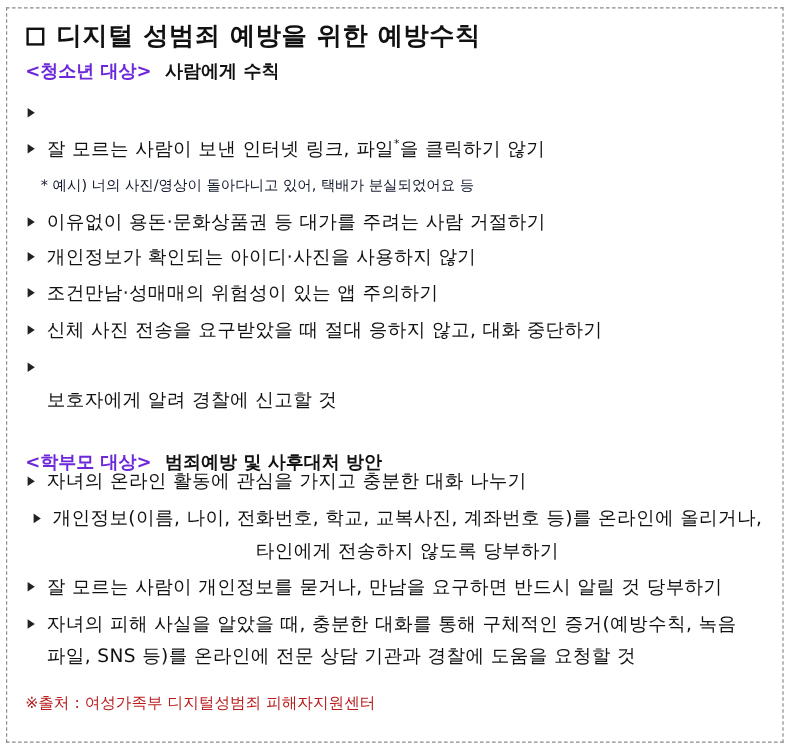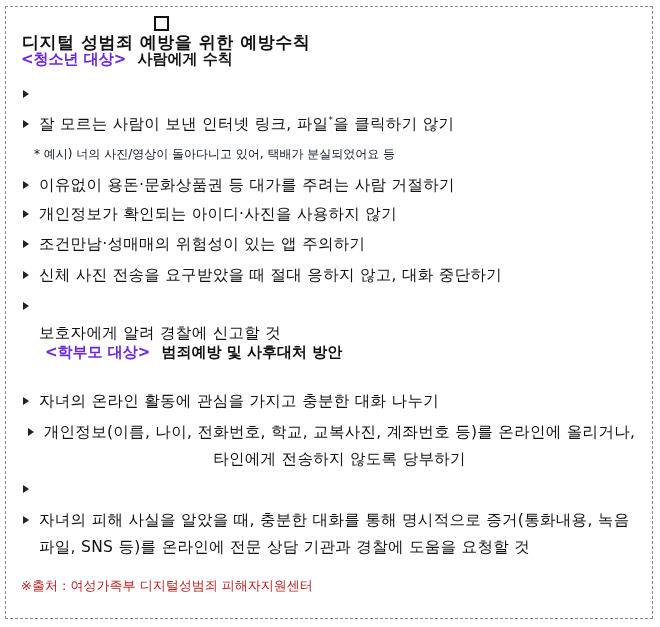--- a/index.html
+++ b/index.html
@@ -22,28 +22,27 @@
       width: 648px;
       height: 613px;
       border: 1px dashed #8a8a8a;
       box-sizing: border-box;
       background: #ffffff;
     }
     .title {
       position: absolute;
       left: 22px;
       top: 16px;
-      font-size: 17px;
+      font-size: 21px;
       font-weight: bold;
       letter-spacing: 0.5px;
       white-space: nowrap;
       color: #111111;
       display: flex;
       align-items: center;
-      flex-direction: column;
     }
     .title .box-icon {
       display: inline-block;
       width: 15px;
       height: 15px;
       border: 2px solid #111111;
       margin-right: 10px;
       box-sizing: border-box;
     }
     .section-head {
@@ -146,36 +145,36 @@
 
 <div class="item" style="top:262px;">
   <span class="bullet"></span><span>신체 사진 전송을 요구받았을 때 절대 응하지 않고, 대화 중단하기</span>
 </div>
 
 <div class="item" style="top:293px;">
   <span class="bullet"></span>
   <span class="cont">보호자에게 알려 경찰에 신고할 것</span>
 </div>
 
-<div class="section-head" style="top:343px;margin-left:24px;">
+<div class="section-head" style="top:376px;">
   <span class="tag">&lt;학부모 대상&gt;</span>
   <span class="rest">범죄예방 및 사후대처 방안</span>
 </div>
 
 <div class="item" style="top:388px;">
   <span class="bullet"></span><span>자녀의 온라인 활동에 관심을 가지고 충분한 대화 나누기</span>
 </div>
 
 <div class="item" style="top:419px;text-align:center;">
   <span class="bullet"></span><span>개인정보(이름, 나이, 전화번호, 학교, 교복사진, 계좌번호 등)를 온라인에 올리거나,</span>
   <span class="cont">타인에게 전송하지 않도록 당부하기</span>
 </div>
 
 <div class="item" style="top:476px;">
-  <span class="bullet"></span>
+  <span class="bullet"></span><span>잘 모르는 사람이 개인정보를 묻거나, 만남을 요구하면 반드시 알릴 것 당부하기</span>
 </div>
 
 <div class="item" style="top:507px;">
-  <span class="bullet"></span><span>자녀의 피해 사실을 알았을 때, 충분한 대화를 통해 명시적으로 증거(통화내용, 녹음</span>
+  <span class="bullet"></span><span>자녀의 피해 사실을 알았을 때, 충분한 대화를 통해 구체적인 증거(예방수칙, 녹음</span>
   <span class="cont">파일, SNS 등)를 온라인에 전문 상담 기관과 경찰에 도움을 요청할 것</span>
 </div>
 
 <div class="source">※출처 : 여성가족부 디지털성범죄 피해자지원센터</div>
 
 </body></html>

